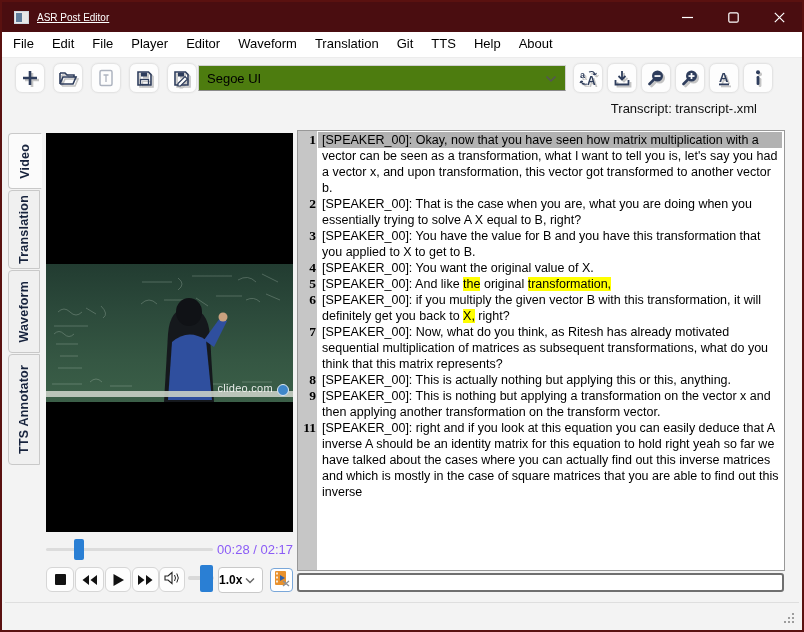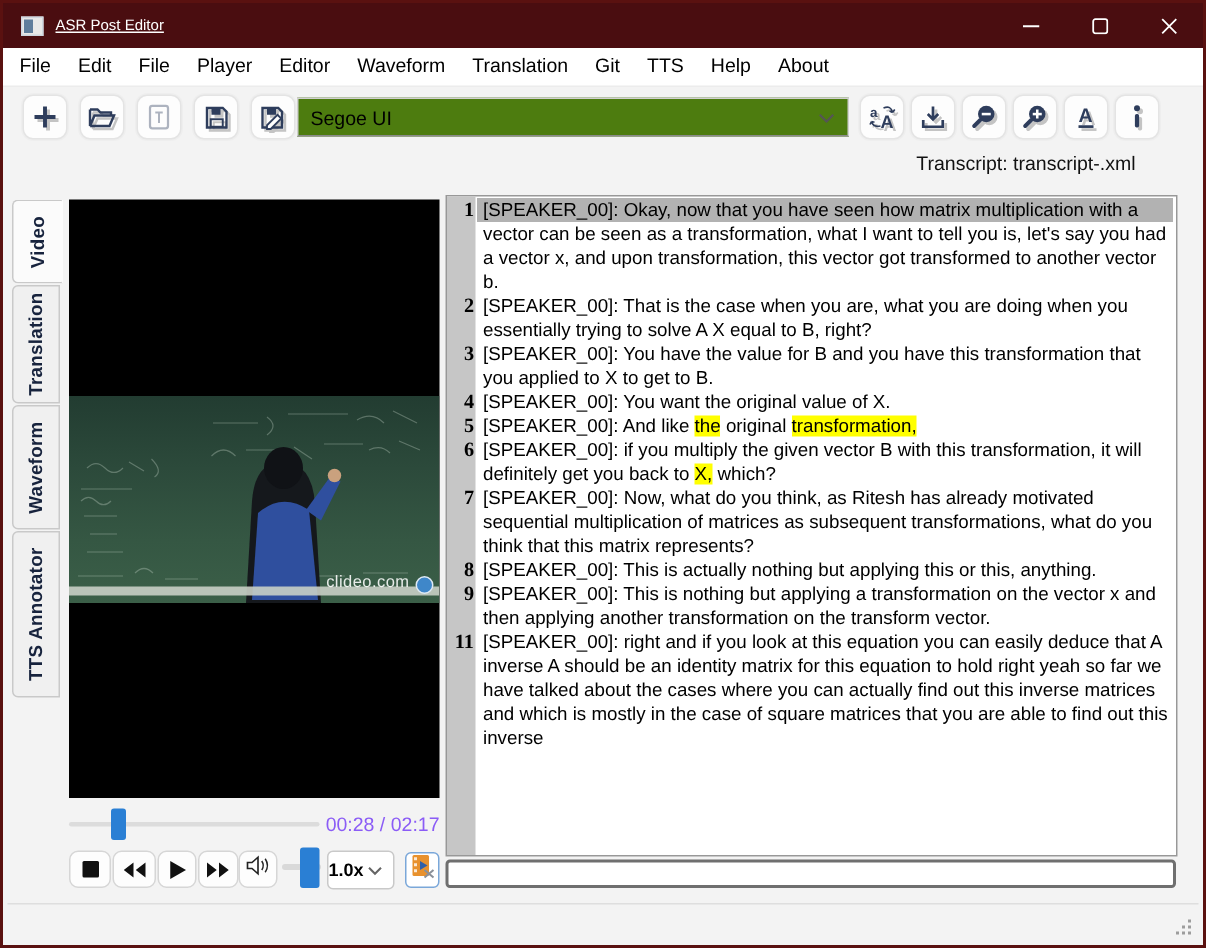--- a/index.html
+++ b/index.html
@@ -370,21 +370,21 @@
         <div class="entry">
           <span class="num">4</span>
           <div class="txt"><span>[SPEAKER_00]: You want the original value of X.</span></div>
         </div>
         <div class="entry">
           <span class="num">5</span>
           <div class="txt"><span>[SPEAKER_00]: And like </span><span class="yl">the</span><span> original </span><span class="yl">transformation,</span></div>
         </div>
         <div class="entry">
           <span class="num">6</span>
-          <div class="txt"><span>[SPEAKER_00]: if you multiply the given vector B with this transformation, it will definitely get you back to </span><span class="yl">X,</span><span> which?</span></div>
+          <div class="txt"><span>[SPEAKER_00]: if you multiply the given vector B with this transformation, it will definitely get you back to </span><span class="yl">X,</span><span> right?</span></div>
         </div>
         <div class="entry">
           <span class="num">7</span>
           <div class="txt"><span>[SPEAKER_00]: Now, what do you think, as Ritesh has already motivated sequential multiplication of matrices as subsequent transformations, what do you think that this matrix represents?</span></div>
         </div>
         <div class="entry">
           <span class="num">8</span>
           <div class="txt"><span>[SPEAKER_00]: This is actually nothing but applying this or this, anything.</span></div>
         </div>
         <div class="entry">

